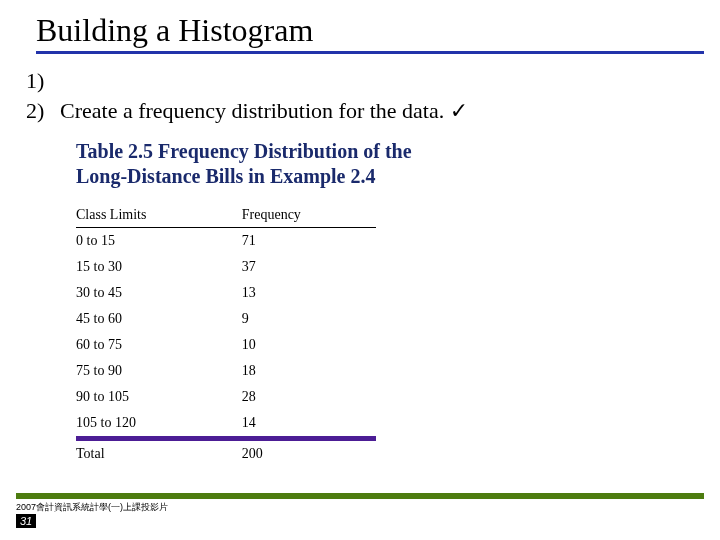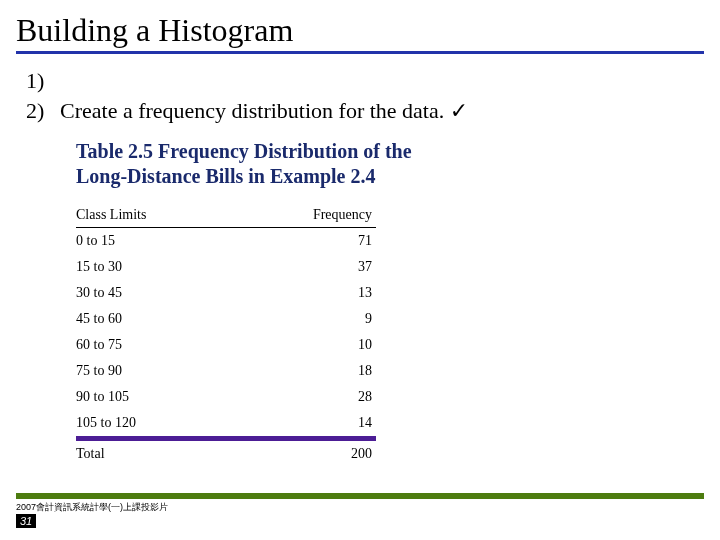--- a/index.html
+++ b/index.html
@@ -18,20 +18,21 @@
     height: 540px;
     padding: 8px 16px 0 16px;
     position: relative;
   }
   .title {
     font-size: 32px;
     font-weight: normal;
     padding: 4px 0 2px 0;
     border-bottom: 3px solid #2233aa;
     margin-bottom: 12px;
+    margin-left: 20px;
   }
   .steps {
     font-size: 22px;
     line-height: 1.35;
     margin-left: 10px;
   }
   .steps .row {
     display: flex;
     gap: 8px;
   }
@@ -58,21 +59,21 @@
     width: 300px;
   }
   th {
     text-align: left;
     font-weight: normal;
     padding: 2px 4px 4px 0;
     border-bottom: 1px solid #000;
     font-size: 14px;
   }
   th.freq, td.freq {
-    text-align: right;
+    text-align: left;
     padding-left: 40px;
   }
   td {
     padding: 5px 4px 5px 0;
     font-size: 14px;
   }
   tr.divider td {
     border-bottom: 5px solid #4c1d95;
     margin-top: 20px;
   }

